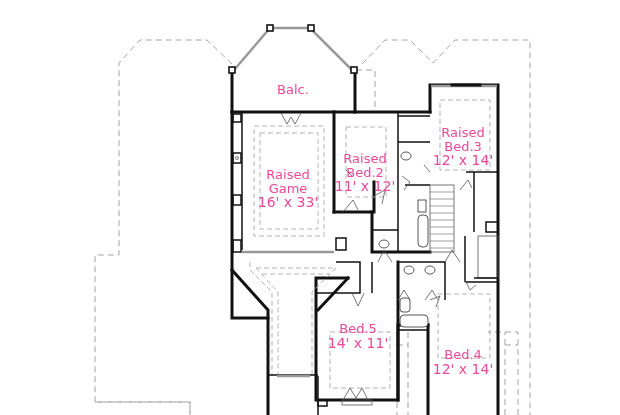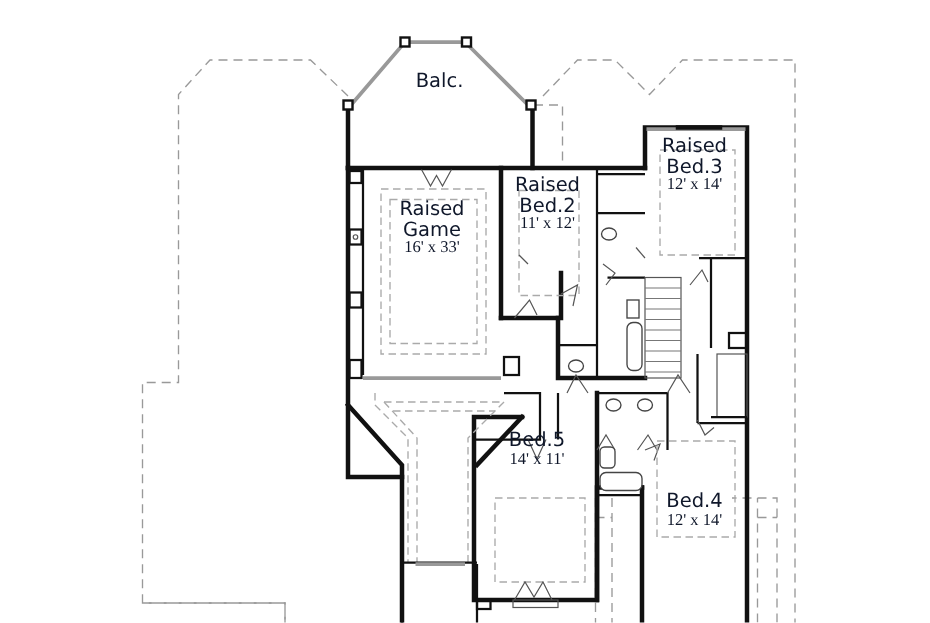--- a/index.html
+++ b/index.html
@@ -7,23 +7,23 @@
     #plan { position: absolute; left: 0; top: 0; width: 620px; height: 415px; }
     .wall { stroke: #111; stroke-width: 3; fill: none; stroke-linecap: square; }
     .wall-thin { stroke: #111; stroke-width: 1.5; fill: none; }
     .glass { stroke: #999; stroke-width: 2.5; fill: none; }
     .dash { stroke: #999; stroke-width: 0.9; fill: none; stroke-dasharray: 6 4; }
     .dash-in { stroke: #aaa; stroke-width: 0.9; fill: none; stroke-dasharray: 5 3; }
     .fine { stroke: #555; stroke-width: 0.8; fill: none; }
     .fixture { stroke: #444; stroke-width: 0.9; fill: #fff; }
     .post { stroke: #111; stroke-width: 1.6; fill: #fff; }
     .stair { stroke: #777; stroke-width: 0.7; }
-    .label { position: absolute; font-family: "DejaVu Sans", sans-serif; color: #0f172a; text-align: center; line-height: 1.05; white-space: nowrap; transform: translateX(-50%); }
+    .label { position: absolute; font-family: "DejaVu Sans", sans-serif; color: #ec4899; text-align: center; line-height: 1.05; white-space: nowrap; transform: translateX(-50%); margin-top: 35px; }
     .label .name { font-size: 13px; display: block; }
-    .label .dim { font-size: 11px; display: block; font-family: Liberation Serif, serif; }
+    .label .dim { font-size: 14px; display: block; }
   </style>
 </head>
 <body>
 
 <svg id="plan" viewBox="0 0 620 415" xmlns="http://www.w3.org/2000/svg">
 
   <g>
     <polyline class="dash" points="232,64 207,40 140,40 119,63 119,255 95,255 95,402 190,402 190,428"></polyline>
     <polyline class="dash" points="95,402 190,402 190,428 258,428"></polyline>
     <polyline class="dash" points="362,64 385,40 410,40 433,63 455,40 530,40 530,470"></polyline>
@@ -194,16 +194,16 @@
   <span class="name">Raised</span>
   <span class="name">Bed.3</span>
   <span class="dim">12' x 14'</span>
 </div>
 
 <div class="label" style="left:358px; top:287px;">
   <span class="name">Bed.5</span>
   <span class="dim">14' x 11'</span>
 </div>
 
-<div class="label" style="left:463px; top:328px;">
+<div class="label" style="left:463px; top:313px;">
   <span class="name">Bed.4</span>
   <span class="dim">12' x 14'</span>
 </div>
 
 </body></html>

